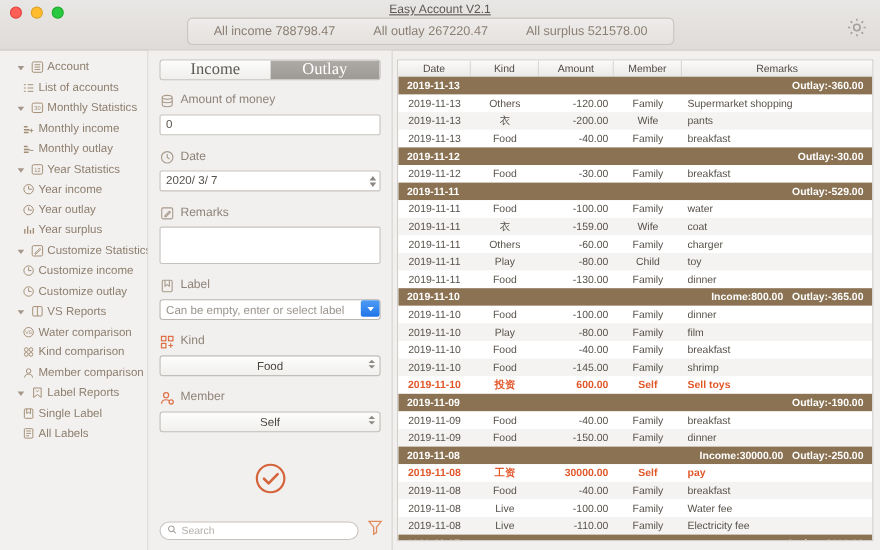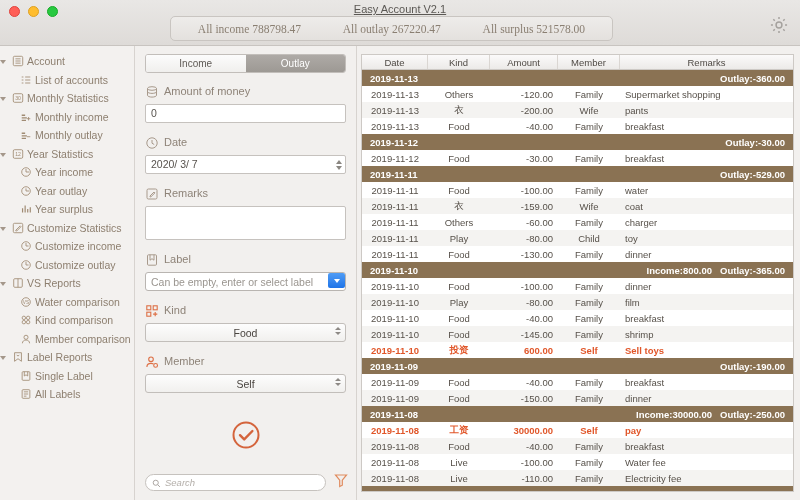--- a/index.html
+++ b/index.html
@@ -46,21 +46,20 @@
     position: absolute;
     left: 170px; top: 16px;
     width: 443px; height: 25px;
     background: linear-gradient(to bottom,#eeecea 0%, #e4e1de 100%);
     border: 1px solid #c9c5c1;
     border-radius: 5px;
     display: flex;
     align-items: center;
     justify-content: space-around;
     padding: 0 6px;
-    font-family: Liberation Serif, serif;
   }
   .summary-item {
     font-size: 11.5px;
     color: #8a7f72;
     white-space: nowrap;
   }
   .gear-btn {
     position: absolute;
     right: 10px; top: 14px;
     width: 22px; height: 22px;
@@ -78,21 +77,21 @@
     padding-top: 6px;
     overflow: hidden;
   }
   .nav-item {
     display: flex;
     align-items: center;
     height: 18.5px;
     font-size: 10.5px;
     color: #8d7f6f;
     white-space: nowrap;
-    padding-left: 0;
+    padding-left: 16px;
     gap: 3px;
   }
   .nav-item.child { padding-left: 19px; }
   .tri {
     width: 8px; height: 8px;
     flex: 0 0 8px;
     position: relative;
   }
   .tri::after {
     content: "";
@@ -126,24 +125,25 @@
     display: flex;
     height: 19px;
     border: 1px solid #c2beba;
     border-radius: 3px;
     overflow: hidden;
     margin-bottom: 12px;
     background: #fafafa;
   }
   .seg {
     flex: 1 1 50%;
-    font-size: 10px;
+    font-size: 15px;
     display: flex; align-items: center; justify-content: center;
     color: #5f5a55;
     background: linear-gradient(to bottom,#fcfcfc,#f0efed);
+    font-family: Liberation Serif, serif;
   }
   .seg.active {
     background: linear-gradient(to bottom,#aeaaa6,#9d9994);
     color: #ffffff;
   }
   .field-label {
     display: flex; align-items: flex-start; gap: 5px;
     font-size: 11px;
     color: #8e8378;
     margin-bottom: 5px;
@@ -230,21 +230,21 @@
   }
   .popup .chev i.up { border-bottom: 3.5px solid #8d8985; }
   .popup .chev i.dn { border-top: 3.5px solid #8d8985; }
   .confirm-wrap {
     display: flex; justify-content: center;
     margin-top: 14px;
   }
   .search-row {
     position: absolute;
     left: 10px; right: 8px; bottom: 8px;
-    display: flex; align-items: center; gap: 8px; font-style: italic;
+    display: flex; align-items: center; gap: 8px;
   }
   .search-box {
     flex: 1 1 auto;
     height: 17px;
     background: #ffffff;
     border: 1px solid #c6c2be;
     border-radius: 9px;
     display: flex; align-items: center;
     padding: 0 6px;
     gap: 4px;

